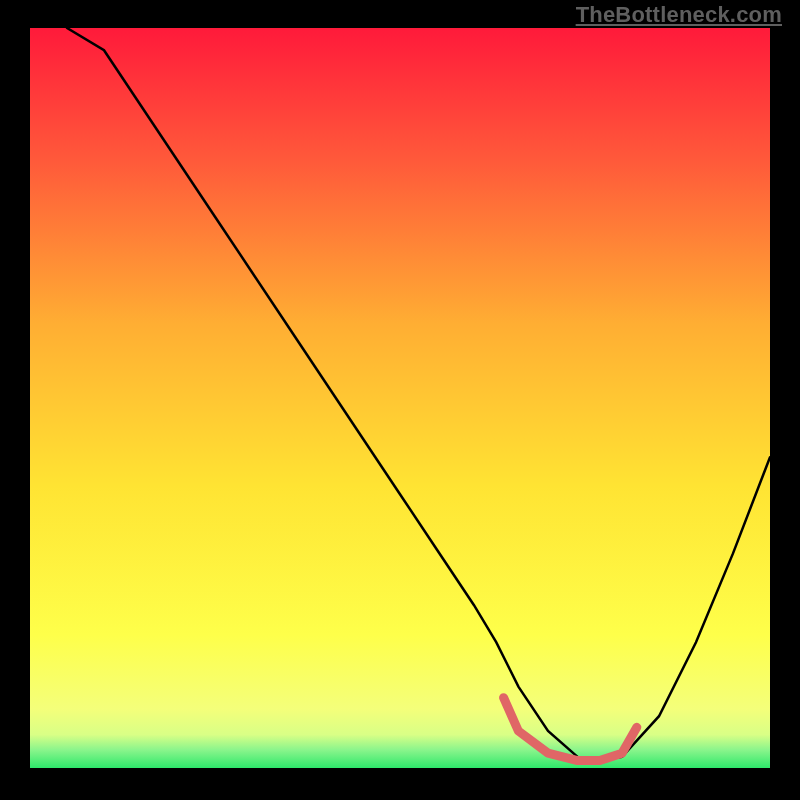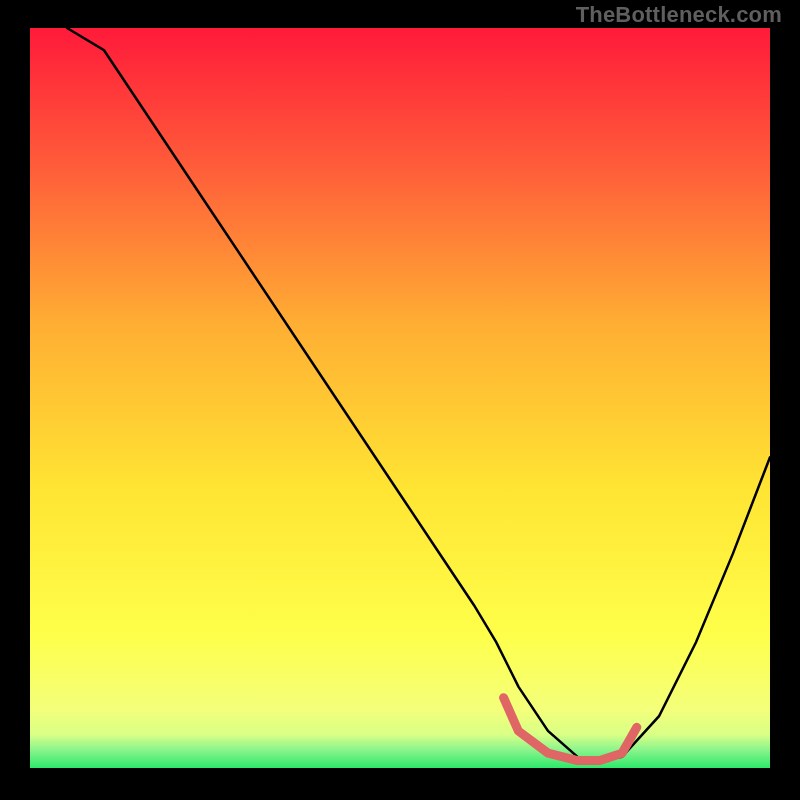--- a/index.html
+++ b/index.html
@@ -27,20 +27,21 @@
   }
   .watermark {
     position: absolute;
     top: 2px;
     right: 18px;
     font-family: Arial, Helvetica, sans-serif;
     font-size: 22px;
     font-weight: 600;
     letter-spacing: 0.2px;
     color: #5f5f5f;
+    text-decoration: underline;
   }
 </style>
 </head>
 <body>
 
 <div class="frame">
   <div class="watermark">TheBottleneck.com</div>
 
   <svg class="plot" viewBox="0 0 740 740" preserveAspectRatio="none">
     <defs>

